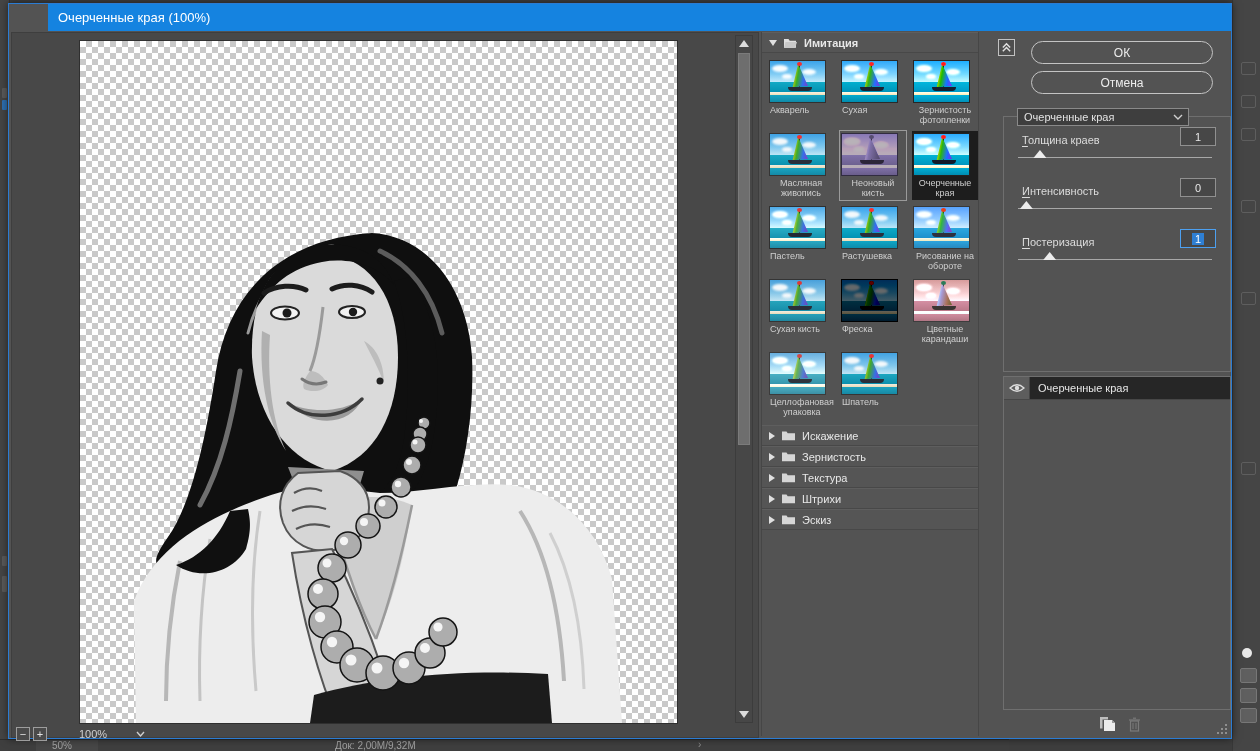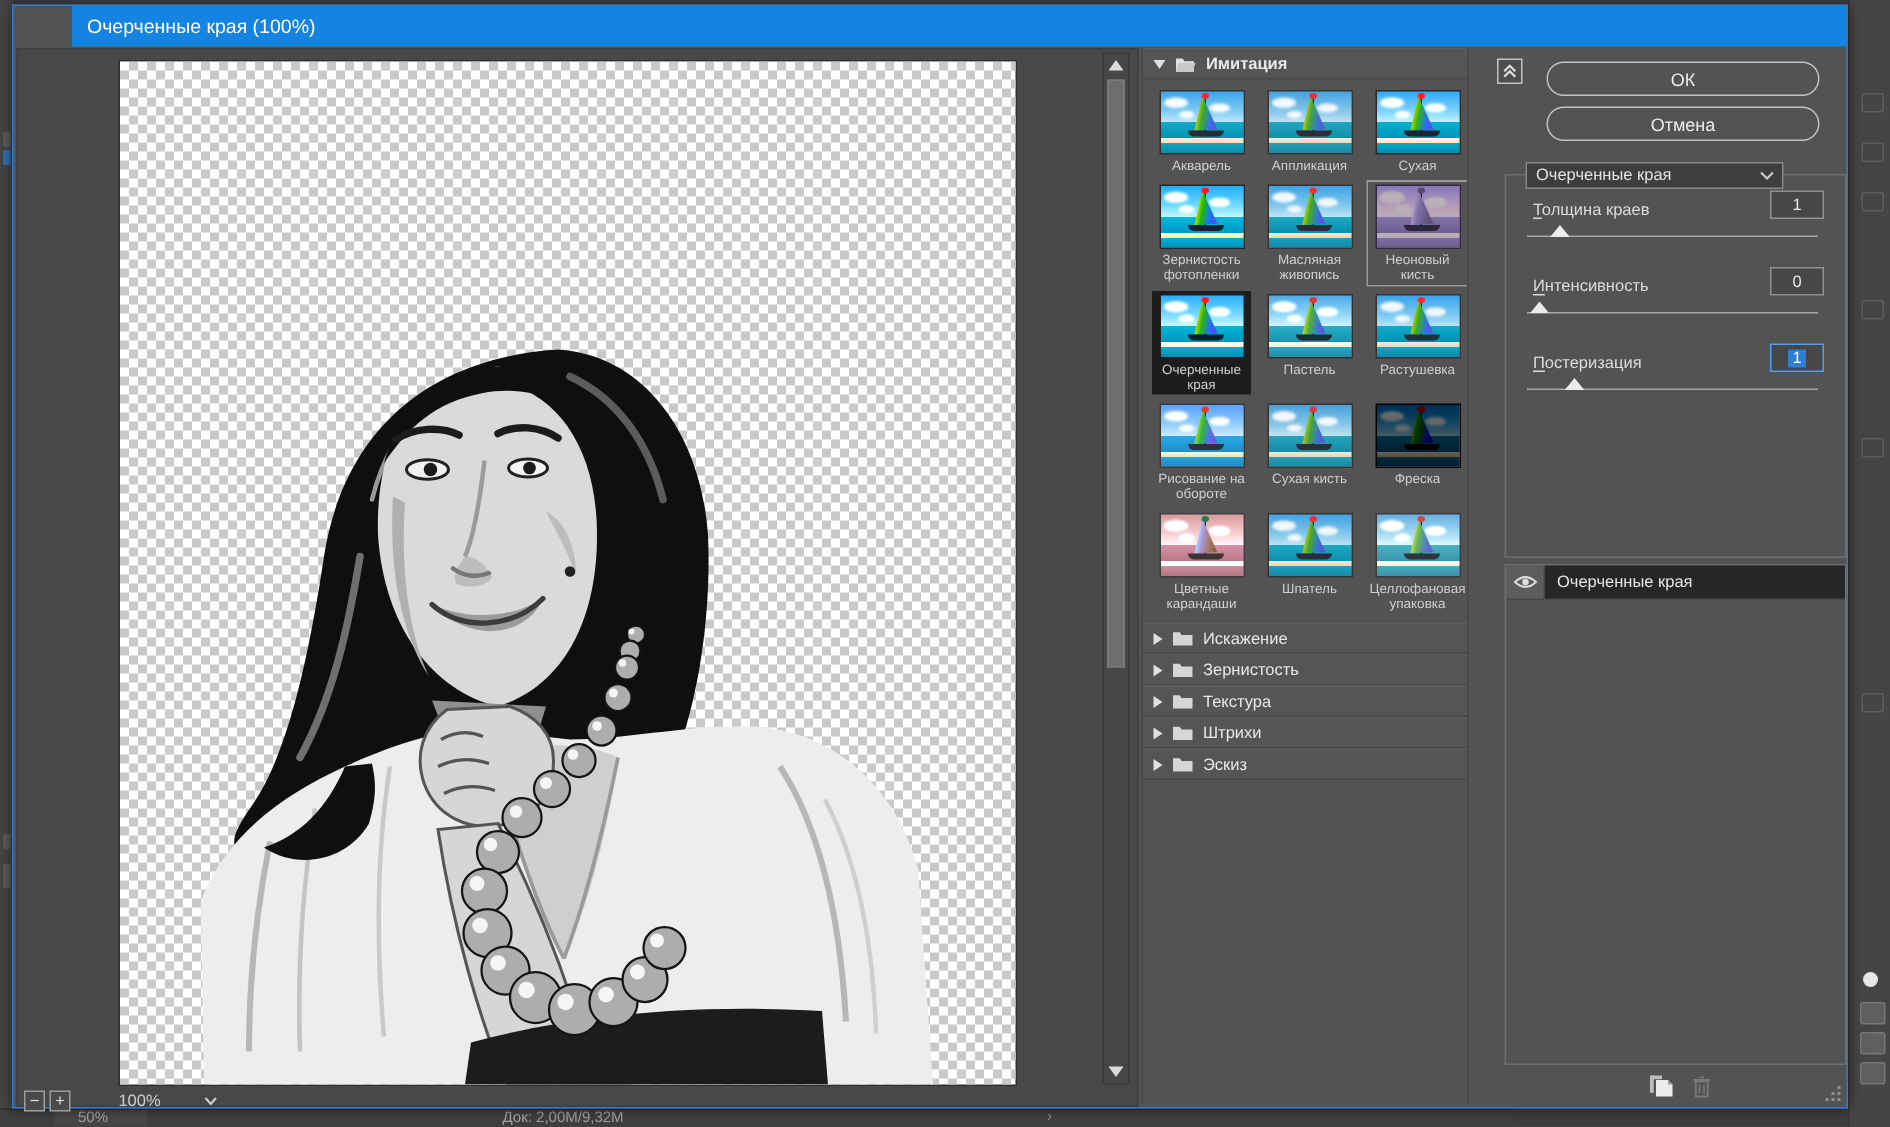--- a/index.html
+++ b/index.html
@@ -50,21 +50,21 @@
   
   .filter-browser{position:absolute;left:752px;top:28px;width:218px;bottom:2px;background:#535353;
     border-left:1px solid #464646;border-right:1px solid #464646;box-sizing:border-box;overflow:hidden;}
   .cat-row{height:19px;display:flex;align-items:center;gap:6px;padding-left:7px;
     border-top:1px solid #5e5e5e;border-bottom:1px solid #484848;background:#555;font-size:11px;color:#e8e8e8;}
   .cat-row.open{font-weight:bold;}
   .tri-right{width:0;height:0;border-top:4px solid transparent;border-bottom:4px solid transparent;border-left:6px solid #e0e0e0;}
   .tri-open{width:0;height:0;border-left:4px solid transparent;border-right:4px solid transparent;border-top:6px solid #e0e0e0;}
   .folder{flex:0 0 auto;display:block;}
   .grid{display:grid;grid-template-columns:repeat(3,66px);column-gap:6px;row-gap:4px;padding:5px 0 6px 6px;}
-  .tile{display:flex;flex-direction:column;align-items:center;padding:3px 2px 2px;box-sizing:border-box;}
+  .tile{display:flex;flex-direction:column;align-items:flex-start;padding:3px 2px 2px;box-sizing:border-box;}
   .tile.selected{background:#1d1d1d;}
   .tile.outlined{box-shadow:0 0 0 1px #9a9a9a;}
   .tile .label{margin-top:3px;font-size:9px;line-height:10px;color:#cfcfcf;text-align:center;min-height:10px;}
   .scene{position:relative;width:55px;height:41px;overflow:hidden;flex:0 0 auto;box-shadow:0 0 0 1px #353535;
     background:linear-gradient(180deg,#4f9fd4 0%,#8cc6e4 32%,#c2e2f0 50%,#2fa3b8 50%,#1f8ba4 76%,#f0ece0 76%,#e3d9b8 84%,#2f9db4 84%,#27859c 100%);}
   .cloud{position:absolute;background:#f4f8fa;border-radius:50%;filter:blur(1px);}
   .c1{left:2px;top:4px;width:16px;height:7px;}
   .c2{left:32px;top:8px;width:14px;height:6px;}
   .c3{left:12px;top:13px;width:10px;height:5px;}
   .mast{position:absolute;left:29px;top:3px;width:1px;height:26px;background:#20242c;}
@@ -291,32 +291,20 @@
             <span class="cloud c2"></span>
             <span class="cloud c3"></span>
           <span class="mast"></span>
             <span class="sail"></span>
             <span class="tip"></span>
             <span class="hull"></span>
         </div>
         <div class="label">Акварель</div>
       </div>
 
-      <div class="tile">
-        <div class="scene v-cutout">
-          <span class="cloud c1"></span>
-            <span class="cloud c2"></span>
-            <span class="cloud c3"></span>
-          <span class="mast"></span>
-            <span class="sail"></span>
-            <span class="tip"></span>
-            <span class="hull"></span>
-        </div>
-        <div class="label">Аппликация</div>
-      </div>
 
       <div class="tile">
         <div class="scene v-sponge">
           <span class="cloud c1"></span>
             <span class="cloud c2"></span>
             <span class="cloud c3"></span>
           <span class="mast"></span>
             <span class="sail"></span>
             <span class="tip"></span>
             <span class="hull"></span>
@@ -448,43 +436,43 @@
             <span class="cloud c3"></span>
           <span class="mast"></span>
             <span class="sail"></span>
             <span class="tip"></span>
             <span class="hull"></span>
         </div>
         <div class="label">Цветные карандаши</div>
       </div>
 
       <div class="tile">
+        <div class="scene v-plastic">
+          <span class="cloud c1"></span>
+            <span class="cloud c2"></span>
+            <span class="cloud c3"></span>
+          <span class="mast"></span>
+            <span class="sail"></span>
+            <span class="tip"></span>
+            <span class="hull"></span>
+        </div>
+        <div class="label">Целлофановая упаковка</div>
+      </div>
+
+      <div class="tile">
         <div class="scene v-palette">
           <span class="cloud c1"></span>
             <span class="cloud c2"></span>
             <span class="cloud c3"></span>
           <span class="mast"></span>
             <span class="sail"></span>
             <span class="tip"></span>
             <span class="hull"></span>
         </div>
         <div class="label">Шпатель</div>
-      </div>
-
-      <div class="tile">
-        <div class="scene v-plastic">
-          <span class="cloud c1"></span>
-            <span class="cloud c2"></span>
-            <span class="cloud c3"></span>
-          <span class="mast"></span>
-            <span class="sail"></span>
-            <span class="tip"></span>
-            <span class="hull"></span>
-        </div>
-        <div class="label">Целлофановая упаковка</div>
       </div>
     </div>
 
     <div id="closed-cats">
       <div class="cat-row">
         <div class="tri-right"></div>
         <svg class="folder" width="15" height="11" viewBox="0 0 15 11">
           <path d="M1,1.5 h4.5 l1.2,1.8 H14 v7 H1 Z" fill="#d6d6d6"></path>
         </svg>
         <span>Искажение</span>

